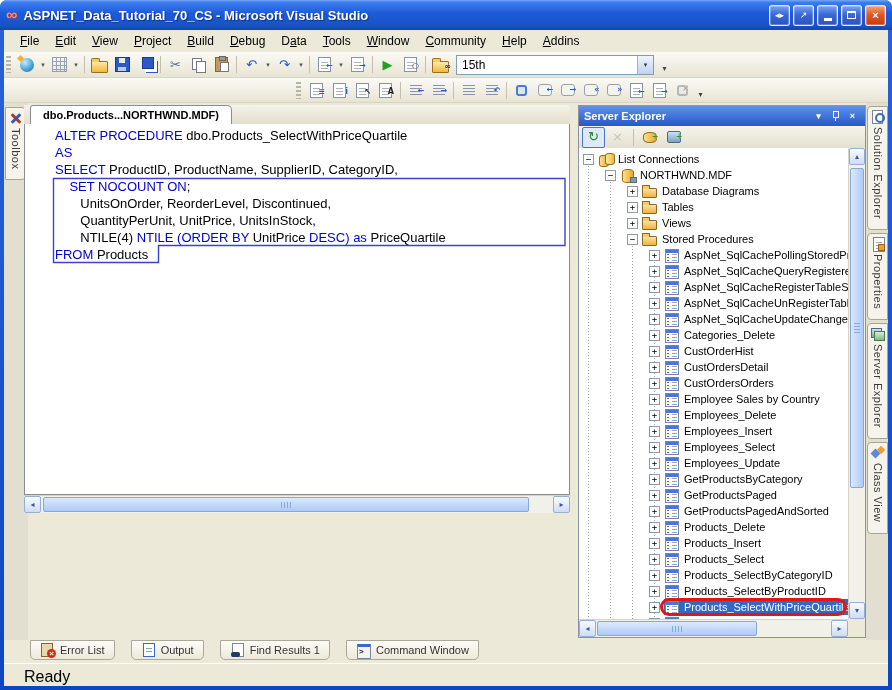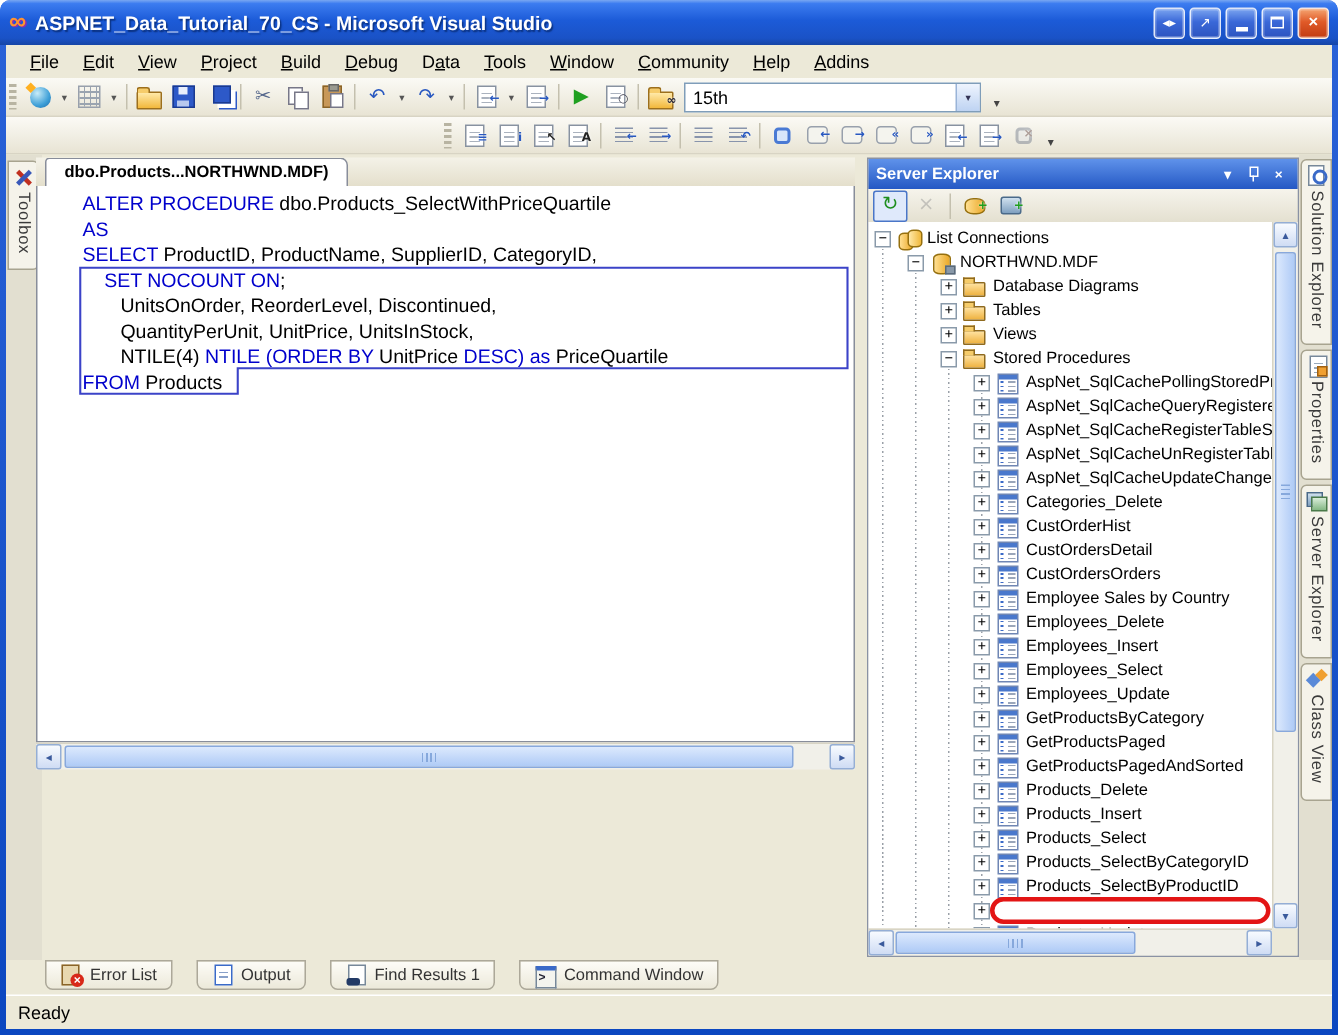--- a/index.html
+++ b/index.html
@@ -164,21 +164,21 @@
   .bti-error-list::before{content:"";position:absolute;left:1px;top:0;width:10px;height:12px;background:#e8d8b0;border:1px solid #8a6428}
   .bti-error-list::after{content:"×";position:absolute;right:-1px;bottom:-1px;width:9px;height:9px;background:#d82818;border-radius:50%;
     color:#fff;font-size:8px;line-height:9px;text-align:center;font-weight:bold}
   .bti-output::before{content:"";position:absolute;left:2px;top:0;width:10px;height:12px;background:#fff;border:1px solid #3a6ac8;
     background-image:repeating-linear-gradient(to bottom,transparent 0 2px,#88a0c8 2px 3px);background-size:6px 8px;background-position:2px 2px;background-repeat:no-repeat}
   .bti-find-results::before{content:"";position:absolute;left:2px;top:0;width:10px;height:12px;background:#fff;border:1px solid #789}
   .bti-find-results::after{content:"";position:absolute;left:1px;bottom:0;width:9px;height:5px;background:#223a66;border-radius:2px}
   .bti-command-window::before{content:"";position:absolute;left:1px;top:1px;width:12px;height:11px;background:#f4f4ee;border:1px solid #789;border-top:3px solid #3a6ac8}
   .bti-command-window::after{content:">";position:absolute;left:3px;top:4px;font-size:8px;font-weight:bold;color:#223}
   .status{position:absolute;left:0;right:0;top:633px;height:23px;background:#ece9d8;border-top:1px solid #fff;
-    display:flex;align-items:center;padding-left:8px;font-size:12px;box-sizing:border-box}
+    display:flex;align-items:flex-end;padding-left:20px;font-size:16px;box-sizing:border-box}
 </style>
 </head>
 <body>
 
 <div class="winborder"></div>
 
 <div class="titlebar">
   <span class="appicon">∞</span>
   <span class="apptitle">ASPNET_Data_Tutorial_70_CS - Microsoft Visual Studio</span>
   <span class="capbtns">
@@ -623,20 +623,24 @@
             </div>
             <div class="trow" style="padding-left: 70px;">
               <span class="exp">+</span>
               <span class="twrap">
                 <span class="ti ti-sproc"></span>
                 <span class="tlabel">Products_SelectByProductID</span>
               </span>
             </div>
             <div class="trow" style="padding-left: 70px;">
               <span class="exp">+</span>
+              <span class="twrap sel">
+                <span class="ti ti-sproc"></span>
+                <span class="tlabel">Products_SelectWithPriceQuartile</span>
+              </span>
               <span class="annot"></span>
             </div>
             <div class="trow" style="padding-left: 70px;">
               <span class="exp">+</span>
               <span class="twrap">
                 <span class="ti ti-sproc"></span>
                 <span class="tlabel">Products_Update</span>
               </span>
             </div>
           </div>

